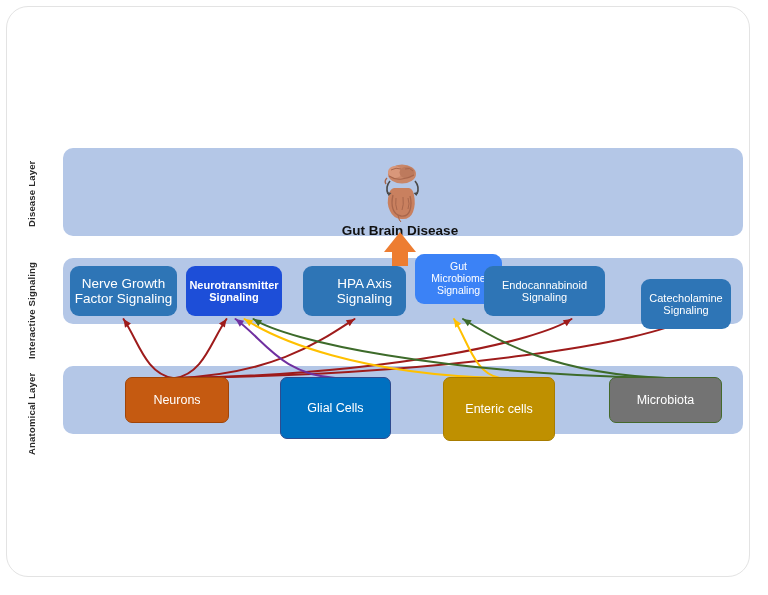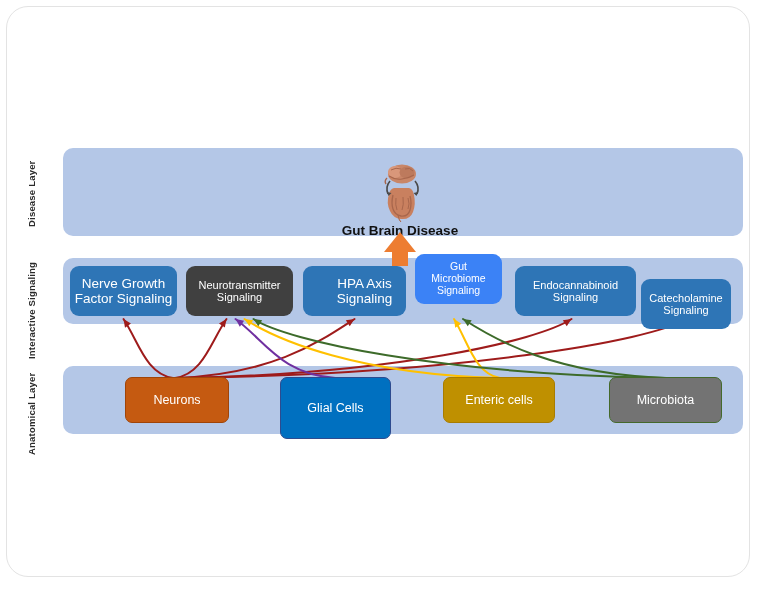--- a/index.html
+++ b/index.html
@@ -139,44 +139,44 @@
       <g>
         <path d="M666.5,378 C554.575,374 497,341 463,319" stroke="#3d6b2a" stroke-width="2" fill="none" stroke-linecap="round"></path>
         <path d="M463,319 L471.6722658585834,320.3235576595104 L467.76085665585106,326.3684627910059 Z" fill="#3d6b2a"></path>
       </g>
     </svg>
 
   <div id="sig-layer">
       <div class="node sig" style="left: 70px; top: 266px; width: 107px; height: 50px; background: rgb(46, 117, 182);">
         <span>Nerve Growth<br>Factor Signaling</span>
       </div>
-      <div class="node sig small" style="left: 186px; top: 266px; width: 107px; height: 50px; background: #404040;">
+      <div class="node sig small" style="left: 186px; top: 266px; width: 96px; height: 50px; background: #1d4ed8; font-weight: bold;">
         <span>Neurotransmitter<br>Signaling</span>
       </div>
       <div class="node sig" style="left: 303px; top: 266px; width: 103px; height: 50px; background: rgb(46, 117, 182); padding-left: 24px;">
         <span>HPA Axis<br>Signaling</span>
       </div>
       <div class="node sig xsmall" style="left: 415px; top: 254px; width: 87px; height: 50px; background: #3b82f6;">
         <span>Gut<br>Microbiome<br>Signaling</span>
       </div>
-      <div class="node sig small" style="left: 515px; top: 266px; width: 121px; height: 50px; background: rgb(46, 117, 182);">
+      <div class="node sig small" style="left: 484px; top: 266px; width: 121px; height: 50px; background: rgb(46, 117, 182);">
         <span>Endocannabinoid<br>Signaling</span>
       </div>
       <div class="node sig small" style="left: 641px; top: 266px; width: 90px; height: 50px; background: rgb(46, 117, 182); margin-top: 13px;">
         <span>Catecholamine<br>Signaling</span>
       </div>
     </div>
 
   <div id="anat-layer">
       <div class="node anat" style="left: 125px; top: 377px; width: 104px; height: 46px; background: rgb(197, 90, 17); border: 1.2px solid rgb(160, 68, 8);">
         <span>Neurons</span>
       </div>
       <div class="node anat" style="left: 280px; top: 377px; width: 111px; height: 62px; background: rgb(0, 112, 192); border: 1.2px solid rgb(46, 75, 143);">
         <span>Glial Cells</span>
       </div>
-      <div class="node anat" style="left: 443px; top: 377px; width: 112px; height: 46px; background: rgb(191, 144, 0); border: 1.2px solid rgb(168, 124, 0);">
+      <div class="node anat" style="left: 443px; top: 377px; width: 112px; height: 64px; background: rgb(191, 144, 0); border: 1.2px solid rgb(168, 124, 0);">
         <span>Enteric cells</span>
       </div>
       <div class="node anat" style="left: 609px; top: 377px; width: 113px; height: 46px; background: #737373; border: 1.2px solid rgb(68, 105, 43);">
         <span>Microbiota</span>
       </div>
     </div>
 </div>
 
 </body></html>

